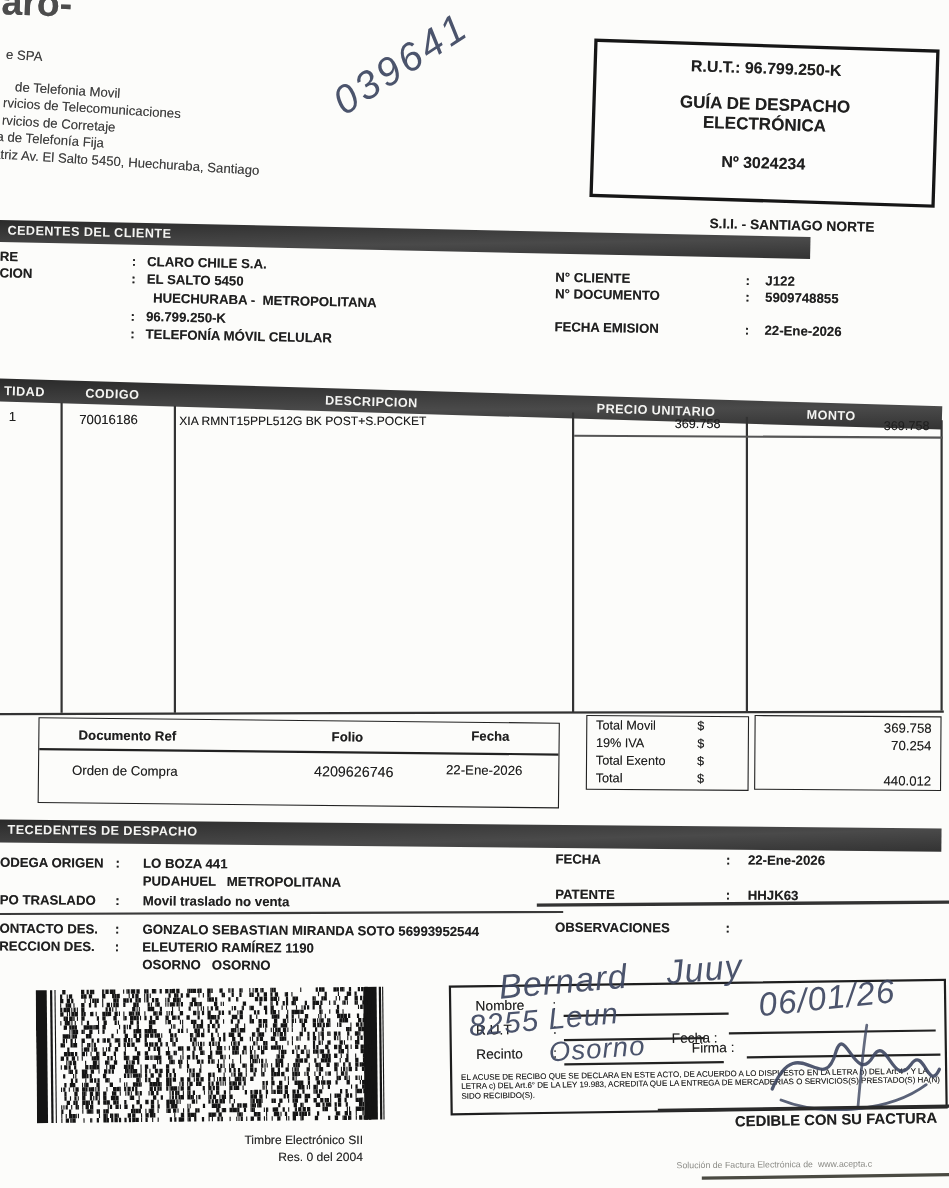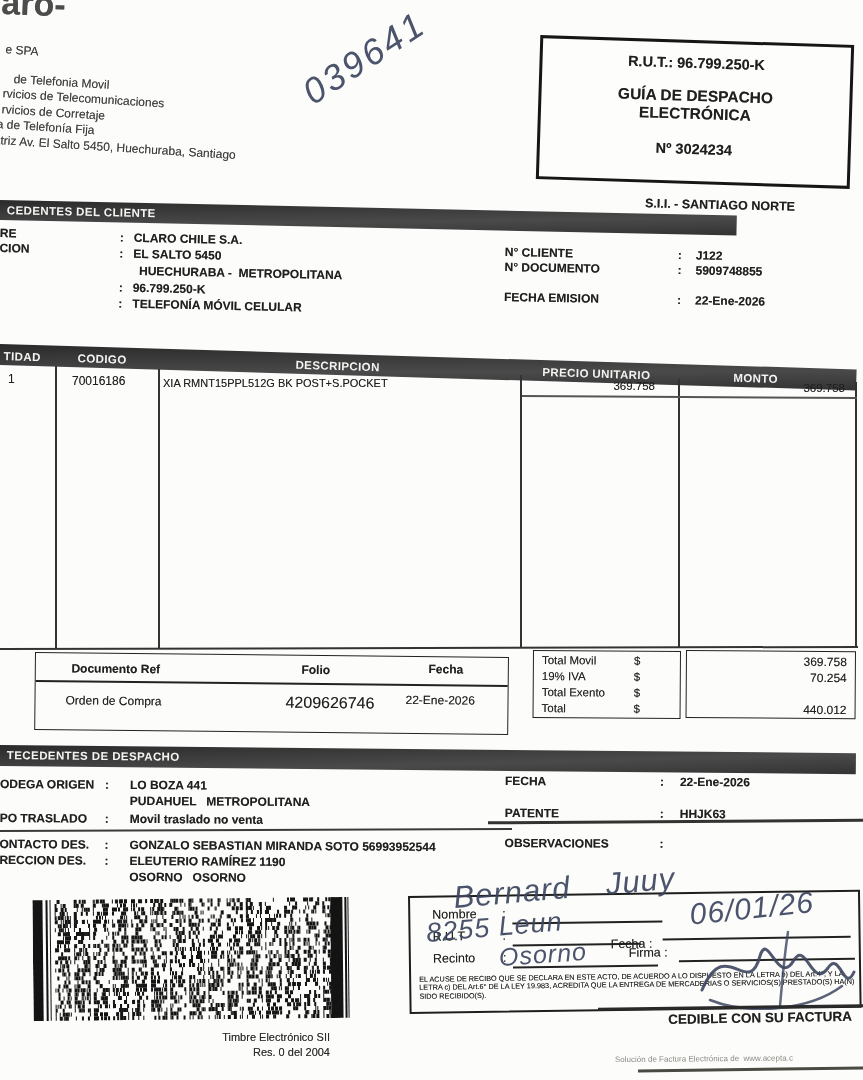--- a/index.html
+++ b/index.html
@@ -99,21 +99,21 @@
   <span class="abs scan" style="left:163px;top:377px;font-size:11px;">XIA RMNT15PPL512G BK POST+S.POCKET</span>
   <span class="abs scan right" style="left:560px;top:380px;width:95px;font-size:11.5px;">369.758</span>
   <span class="abs scan right" style="left:750px;top:382px;width:95px;font-size:11.5px;">369.758</span>
 
   <div class="abs scan" style="left:35px;top:652px;width:474px;height:78px;border:1.5px solid #222;transform:rotate(0.6deg);transform-origin:left top;box-sizing:border-box;">
     <div class="abs boxline" style="left:0;top:27px;width:100%;"></div>
     <span class="abs b" style="left:5px;top:8px;width:150px;text-align:center;font-size:12px;">Documento Ref</span>
     <span class="abs b" style="left:230px;top:7px;width:100px;text-align:center;font-size:12px;">Folio</span>
     <span class="abs b" style="left:360px;top:5px;width:100px;text-align:center;font-size:12px;">Fecha</span>
     <span class="abs" style="left:30px;top:40px;font-size:12px;">Orden de Compra</span>
-    <span class="abs" style="left:250px;top:38px;font-size:16px;">4209626746</span>
+    <span class="abs" style="left:250px;top:38px;font-size:13px;">4209626746</span>
     <span class="abs" style="left:370px;top:36px;font-size:12px;">22-Ene-2026</span>
   </div>
 
   <div class="abs scan" style="left:533px;top:650px;width:148px;height:68px;border:1.5px solid #222;transform:rotate(0.4deg);transform-origin:left top;box-sizing:border-box;font-size:11.5px;">
     <span class="abs" style="left:8px;top:3px">Total Movil</span>
     <span class="abs" style="left:100px;top:3px">$</span>
     <span class="abs" style="left:8px;top:19px">19% IVA</span>
     <span class="abs" style="left:100px;top:19px">$</span>
     <span class="abs" style="left:8px;top:35px">Total Exento</span>
     <span class="abs" style="left:100px;top:35px">$</span>

